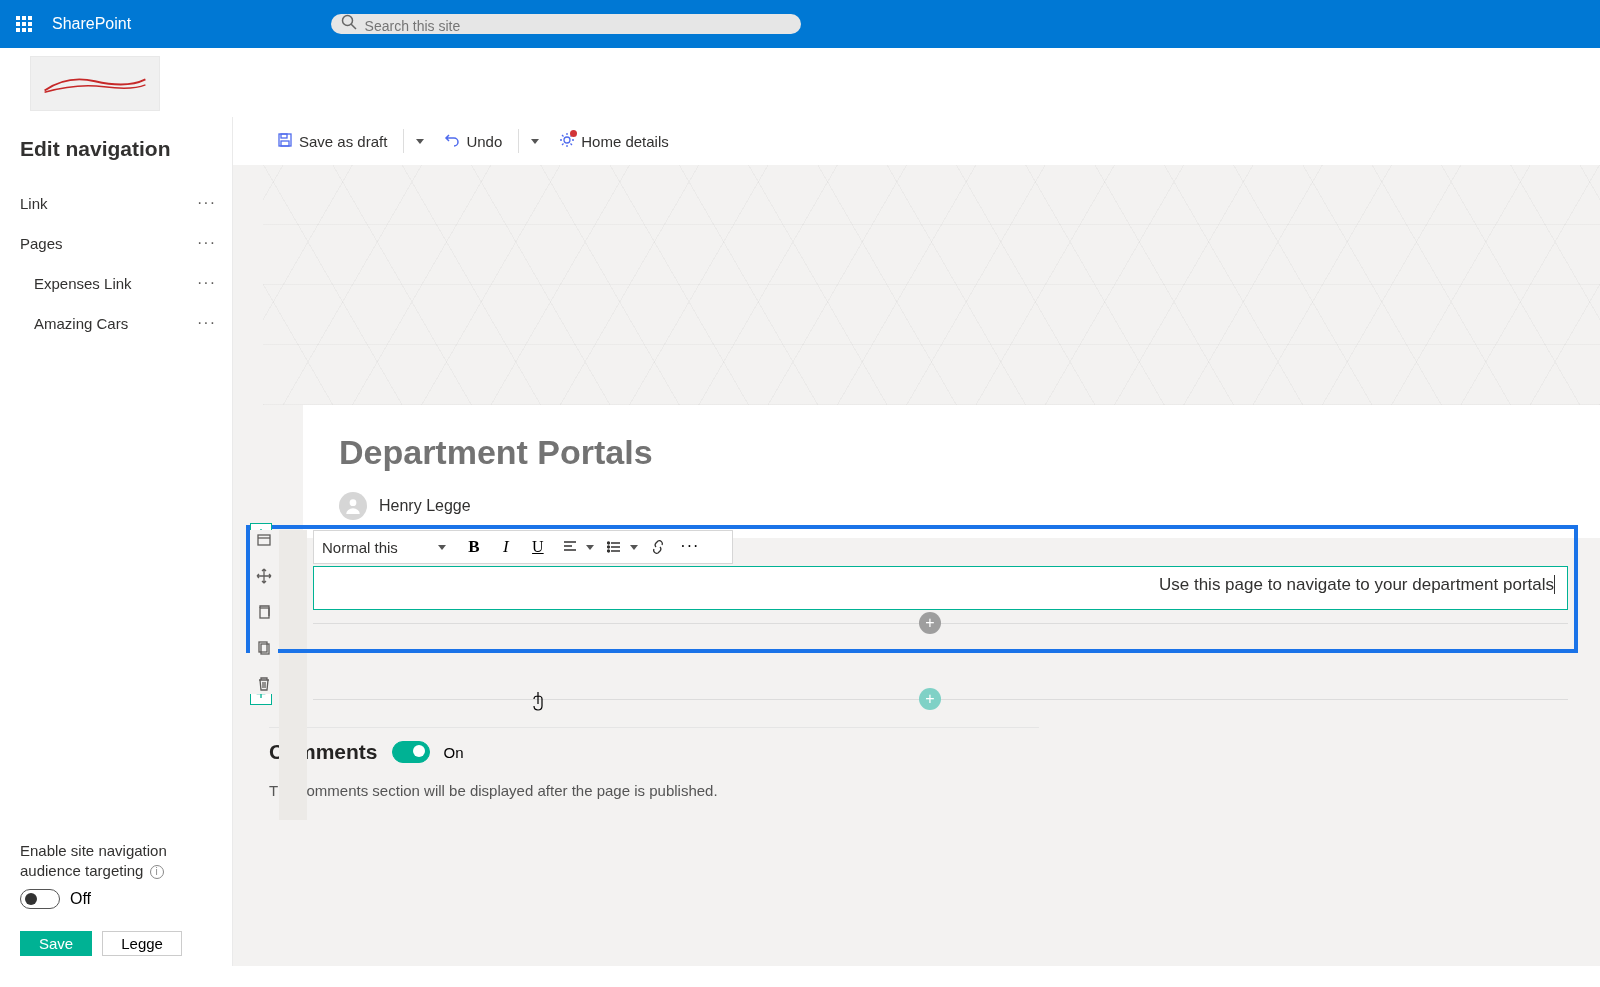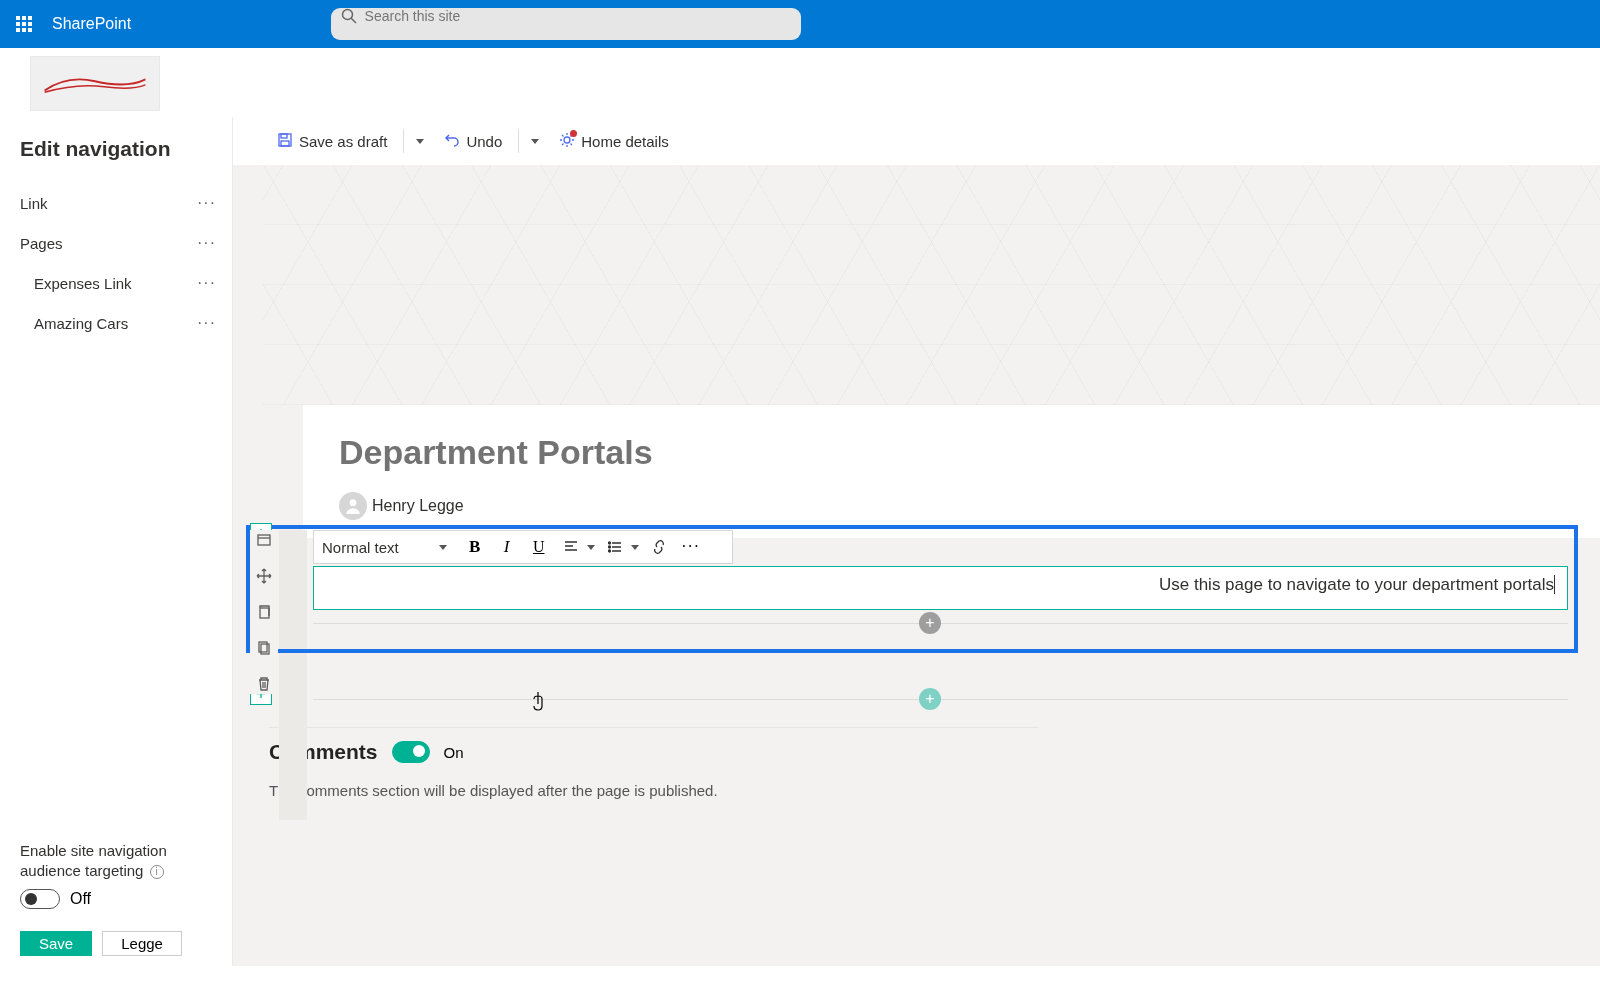--- a/index.html
+++ b/index.html
@@ -4,21 +4,21 @@
 <style>
   * { box-sizing: border-box; margin: 0; padding: 0; font-family: "Segoe UI", Arial, sans-serif; }
   body { width: 1600px; height: 987px; overflow: hidden; background: #fff; }
 
   
   .suite-bar { height: 48px; background: #0078d4; display: flex; align-items: center; color: #fff; }
   .waffle { width: 48px; height: 48px; display: flex; align-items: center; justify-content: center; cursor: pointer; }
   .waffle svg { fill: #fff; }
   .app-name { font-size: 16px; font-weight: 500; margin-left: 4px; }
   .search-wrap { margin-left: auto; margin-right: auto; position: relative; left: -40px; }
-  .search-box { width: 470px; height: 32px; background: #e6e6e6; border-radius: 9px; display: flex; align-items: flex-start; padding: 0 10px; }
+  .search-box { width: 470px; height: 20px; background: #e6e6e6; border-radius: 14px; display: flex; align-items: flex-end; padding: 0 10px; }
   .search-box input { border: none; background: transparent; flex: 1; font-size: 14px; color: #555; outline: none; padding-left: 8px; }
   .search-box svg { fill: #666; }
 
   
   .site-header { padding: 8px 30px 6px 30px; }
   .site-name { font-size: 13px; color: #555; margin-bottom: 2px; }
   .site-logo { width: 130px; height: 55px; background:#f0f0f0; border:1px solid #e8e8e8; display:flex; align-items:center; justify-content:center; }
   .site-logo svg { width: 110px; height: 30px; }
 
   
@@ -51,21 +51,21 @@
 
   .canvas-body { position:relative; background:#f3f2f1; height:calc(100% - 48px); }
   .hex-bg { position:absolute; top:0; left:30px; right:0; height:240px; background:#f3f2f1;
     background-image:
       repeating-linear-gradient(60deg, rgba(0,0,0,0.03) 0 1px, transparent 1px 60px),
       repeating-linear-gradient(-60deg, rgba(0,0,0,0.03) 0 1px, transparent 1px 60px),
       repeating-linear-gradient(0deg, rgba(0,0,0,0.03) 0 1px, transparent 1px 60px);
   }
   .page-card { position:absolute; top:240px; left:70px; right:0; background:#fff; padding:28px 36px 0 36px; }
   .page-title { font-size:34px; font-weight:700; color:#737373; margin-bottom:20px; }
-  .author-row { display:flex; align-items:center; gap:5px; margin-bottom:18px; }
+  .author-row { display:flex; align-items:center; gap:12px; margin-bottom:18px; }
   .avatar { width:28px; height:28px; border-radius:50%; background:#d6d6d6; display:flex; align-items:center; justify-content:center; }
   .avatar svg{ fill:#fff; }
   .author-name { font-size:16px; color:#323130; }
 
   
   .selection-wrap { position:absolute; top:360px; left:13px; width:1332px; height:128px; border:4px solid #1a73e8; background:transparent; z-index:5; }
   .section-tools { position:absolute; top:365px; left:17px; width:28px; display:flex; flex-direction:column; align-items:center; gap:16px; z-index:6; background:#f3f2f1; }
   .section-tools .tool { width:20px; height:20px; cursor:pointer; color:#605e5c; display:flex; align-items:center; justify-content:center; }
   .add-handle { position:absolute; left:17px; width:22px; height:22px; border:1px solid #00b294; color:#00b294; display:flex; align-items:center; justify-content:center; font-size:18px; cursor:pointer; background:#fff; z-index:6; }
   .add-top { top:358px; }
@@ -272,21 +272,21 @@
         <div class="tool">
           <svg width="16" height="16" viewBox="0 0 16 16" fill="none" stroke="#605e5c" stroke-width="1.3">
               <path d="M3 4h10M5 4V2h6v2M4 4l1 10h6l1-10M7 6v6M9 6v6"></path>
             </svg>
         </div>
       </div>
 
       <div class="text-part">
         <div class="rt-toolbar">
           <div class="rt-select">
-            <span>Normal text</span>
+            <span>Normal this</span>
             <span class="chev-down"></span>
           </div>
           <div class="rt-btn rt-bold">B</div>
           <div class="rt-btn rt-italic">I</div>
           <div class="rt-btn rt-under">U</div>
           <div class="rt-btn">
             <svg width="14" height="14" viewBox="0 0 14 14" stroke="#323130" stroke-width="1.3">
                 <path d="M1 2h12M1 6h8M1 10h12"></path>
               </svg>
           </div>

